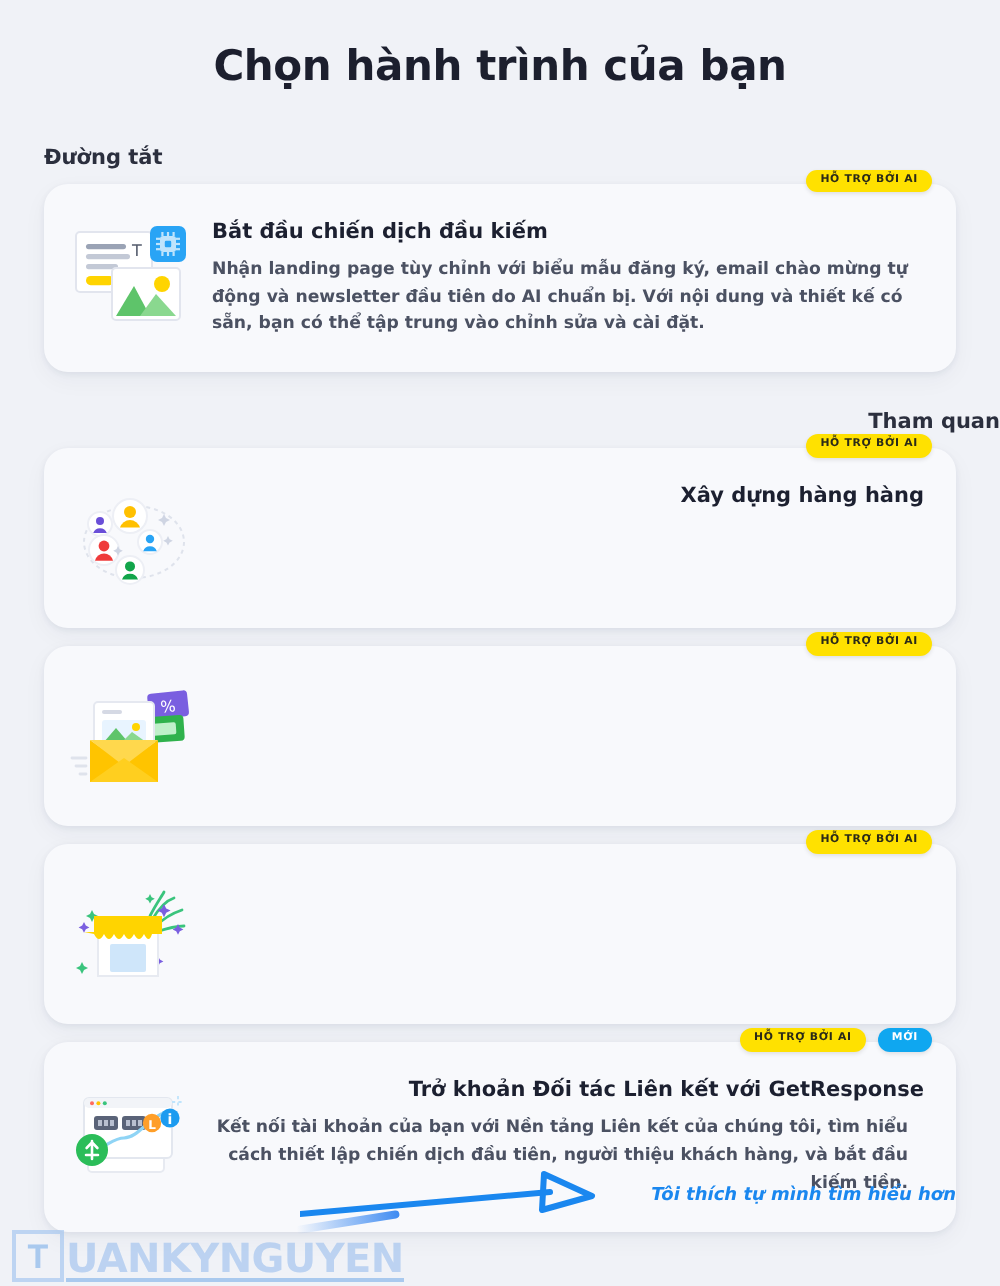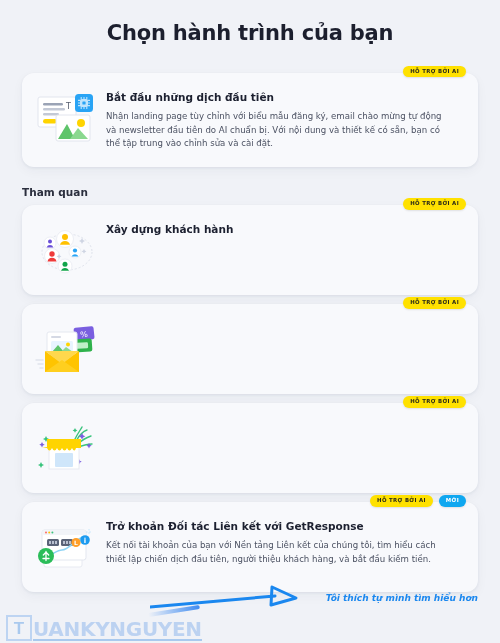--- a/index.html
+++ b/index.html
@@ -19,21 +19,21 @@
     letter-spacing: -0.2px;
     padding-top: 21px;
   }
 
   .section-label {
     font-size: 10.5px;
     font-weight: 700;
     color: #2b2f3e;
     margin: 0 0 7px 22px;
   }
-  .section-tham-quan { margin-top: 19px; }
+  .section-tham-quan { margin-top: 19px; text-align: right; }
   .section-duong-tat { margin-top: 28px; }
 
   .card {
     position: relative;
     margin: 0 22px 9px 22px;
     background: #f8f9fc;
     border-radius: 12px;
     box-shadow: 0 1px 3px rgba(30,40,80,0.07), 0 4px 12px rgba(30,40,80,0.045);
     display: flex;
     align-items: flex-start;
@@ -58,20 +58,21 @@
     font-weight: 700;
     color: #1c2030;
     margin-bottom: 5px;
     line-height: 1.3;
   }
   .card-desc {
     font-size: 8.6px;
     color: #4b5162;
     line-height: 1.62;
     max-width: 348px;
+    font-weight: bold;
   }
 
   .badges {
     position: absolute;
     top: -7px;
     right: 12px;
     display: flex;
     gap: 6px;
     align-items: center;
   }
@@ -155,20 +156,21 @@
   }
 </style>
 </head>
 <body>
 
 <div class="page">
 
   <div class="page-title">Chọn hành trình của bạn</div>
 
   <div class="section-duong-tat">
+    <div class="section-label">Đường tắt</div>
 
     <div class="card">
       <div class="badges">
         <span class="badge-ai">HỖ TRỢ BỞI AI</span>
       </div>
       <div class="card-icon">
         <svg width="66" height="56" viewBox="0 0 66 56">
           <rect x="4" y="6" width="38" height="30" rx="2" fill="#ffffff" stroke="#e2e5ee"></rect>
           <rect x="9" y="12" width="20" height="2.6" rx="1.3" fill="#9aa3b5"></rect>
           <rect x="9" y="17" width="22" height="2.6" rx="1.3" fill="#c3c9d6"></rect>
@@ -192,21 +194,21 @@
               <line x1="54" y1="12" x2="56" y2="12"></line>
               <line x1="54" y1="14.6" x2="56" y2="14.6"></line>
           </g>
           <rect x="22" y="24" width="34" height="26" rx="2" fill="#ffffff" stroke="#e2e5ee"></rect>
           <circle cx="47" cy="32" r="4" fill="#ffd400"></circle>
           <path d="M24 48 L33 33 L41 48 Z" fill="#5ec46a"></path>
           <path d="M36 48 L44 37 L54 48 Z" fill="#8ad88f"></path>
         </svg>
       </div>
       <div class="card-body">
-        <div class="card-title">Bắt đầu những dịch đầu tiên</div>
+        <div class="card-title">Bắt đầu chiến dịch đầu kiếm</div>
         <div class="card-desc">Nhận landing page tùy chỉnh với biểu mẫu đăng ký, email chào mừng tự động và newsletter đầu tiên do AI chuẩn bị. Với nội dung và thiết kế có sẵn, bạn có thể tập trung vào chỉnh sửa và cài đặt.</div>
       </div>
     </div>
   </div>
 
   <div class="section-tham-quan">
     <div class="section-label">Tham quan</div>
 
     <div class="card">
       <div class="badges">
@@ -241,21 +243,21 @@
             <path d="M27 47.8a4.2 4.2 0 0 1 8 0z" fill="#12a54a"></path>
           </g>
           <g fill="#cfd5e3">
             <path d="M48 15 l1 2 2 1 -2 1 -1 2 -1-2 -2-1 2-1z"></path>
             <path d="M25 31 l0.8 1.6 1.6 0.8 -1.6 0.8 -0.8 1.6 -0.8-1.6 -1.6-0.8 1.6-0.8z"></path>
             <path d="M50 26 l0.8 1.6 1.6 0.8 -1.6 0.8 -0.8 1.6 -0.8-1.6 -1.6-0.8 1.6-0.8z"></path>
           </g>
         </svg>
       </div>
       <div class="card-body">
-        <div class="card-title">Xây dựng khách hành</div>
+        <div class="card-title">Xây dựng hàng hàng</div>
       </div>
     </div>
 
     <div class="card">
       <div class="badges">
         <span class="badge-ai">HỖ TRỢ BỞI AI</span>
       </div>
       <div class="card-icon">
         <svg width="66" height="56" viewBox="0 0 66 56">
           <rect x="40" y="5" width="20" height="13" rx="2" fill="#7a5fe0" transform="rotate(-6 50 11)"></rect>

